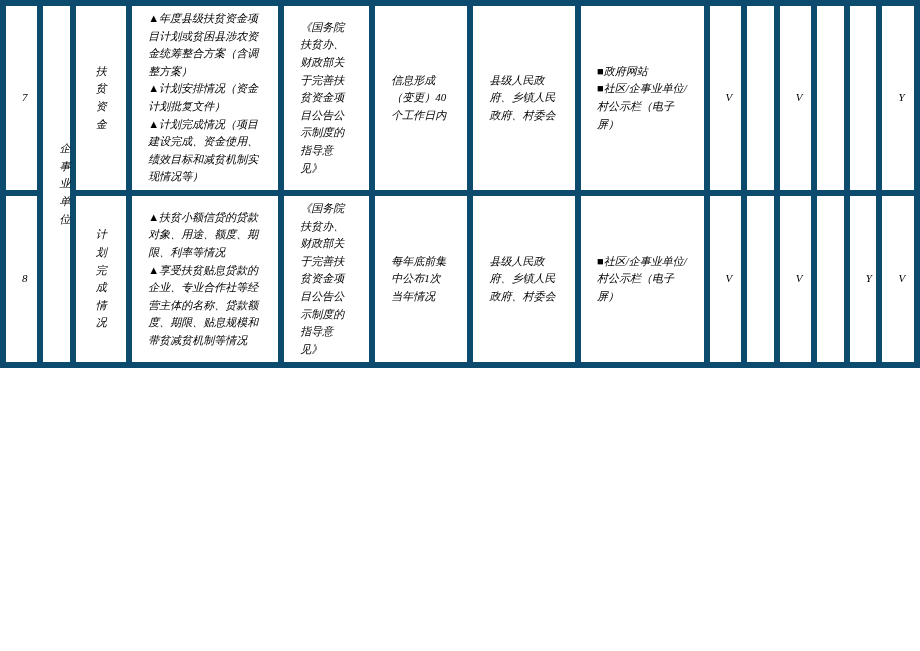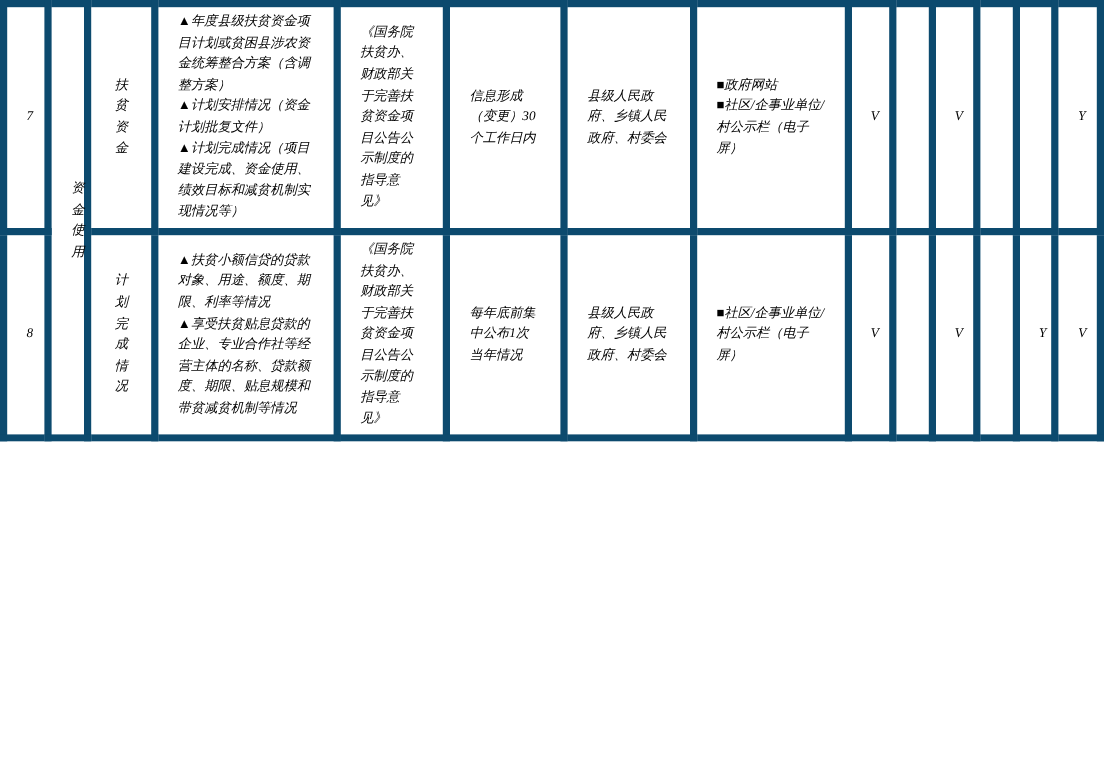--- a/index.html
+++ b/index.html
@@ -61,25 +61,25 @@
     <col class="col-mark">
     <col class="col-blank">
     <col class="col-mark">
     <col class="col-blank">
     <col class="col-blank">
     <col class="col-mark">
   </colgroup>
   <tbody>
     <tr>
       <td class="center">7</td>
-      <td class="center" rowspan="2">资金使用</td>
+      <td class="center" rowspan="2">企事业单位</td>
       <td class="center">扶贫资金</td>
       <td class="bullet-block"><span>▲年度县级扶贫资金项目计划或贫困县涉农资金统筹整合方案（含调整方案）<br>▲计划安排情况（资金计划批复文件）<br>▲计划完成情况（项目建设完成、资金使用、绩效目标和减贫机制实现情况等）</span></td>
       <td>《国务院扶贫办、财政部关于完善扶贫资金项目公告公示制度的指导意见》</td>
-      <td>信息形成（变更）30 个工作日内</td>
+      <td>信息形成（变更）40 个工作日内</td>
       <td>县级人民政府、乡镇人民政府、村委会</td>
       <td><span>■政府网站<br>■社区/企事业单位/村公示栏（电子屏）</span></td>
       <td class="center">V</td>
       <td class="center"></td>
       <td class="center">V</td>
       <td class="center"></td>
       <td class="center"></td>
       <td class="center">Y</td>
     </tr>
     <tr>

